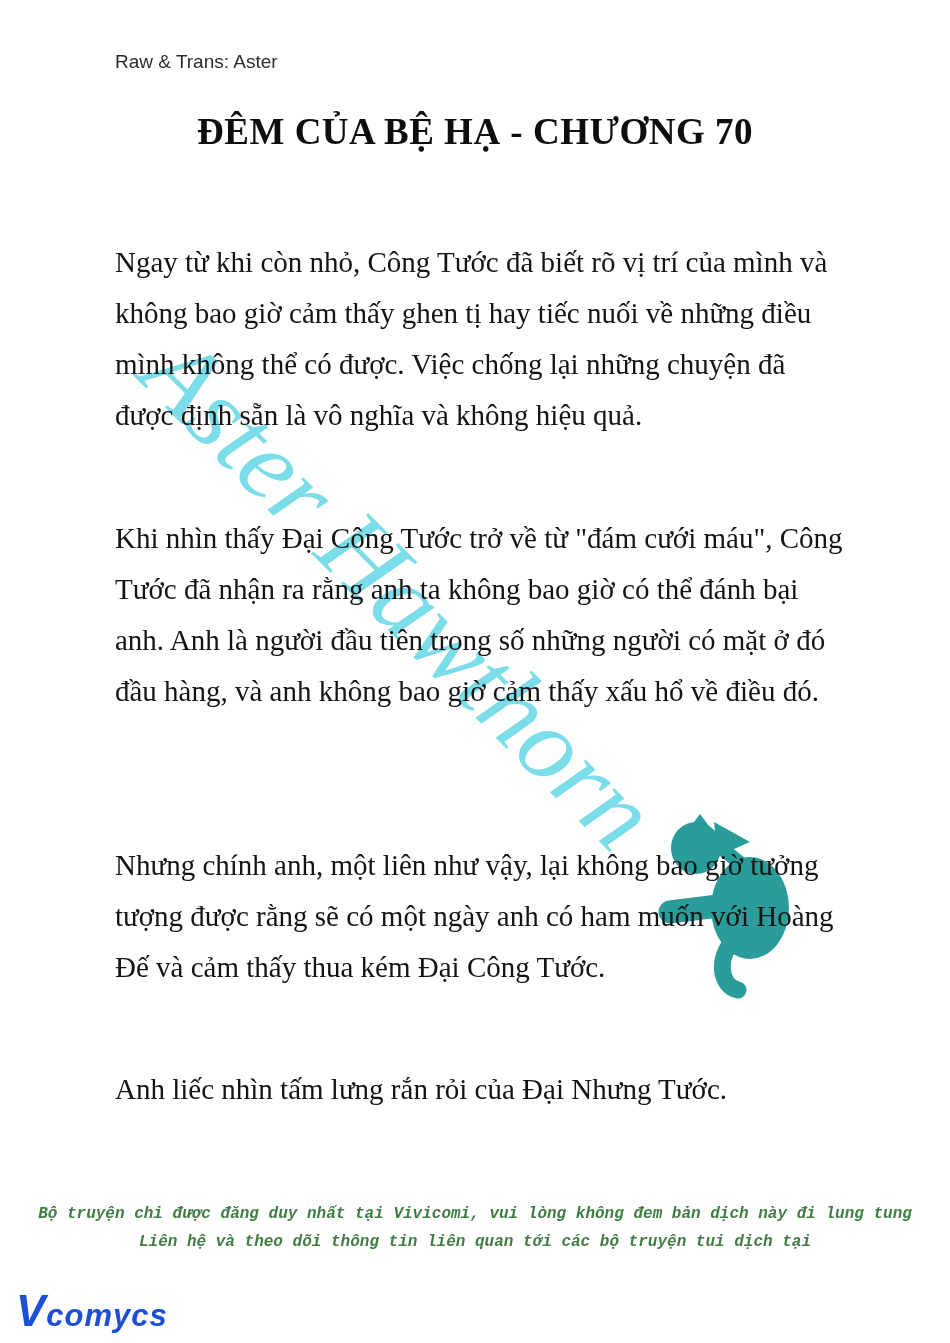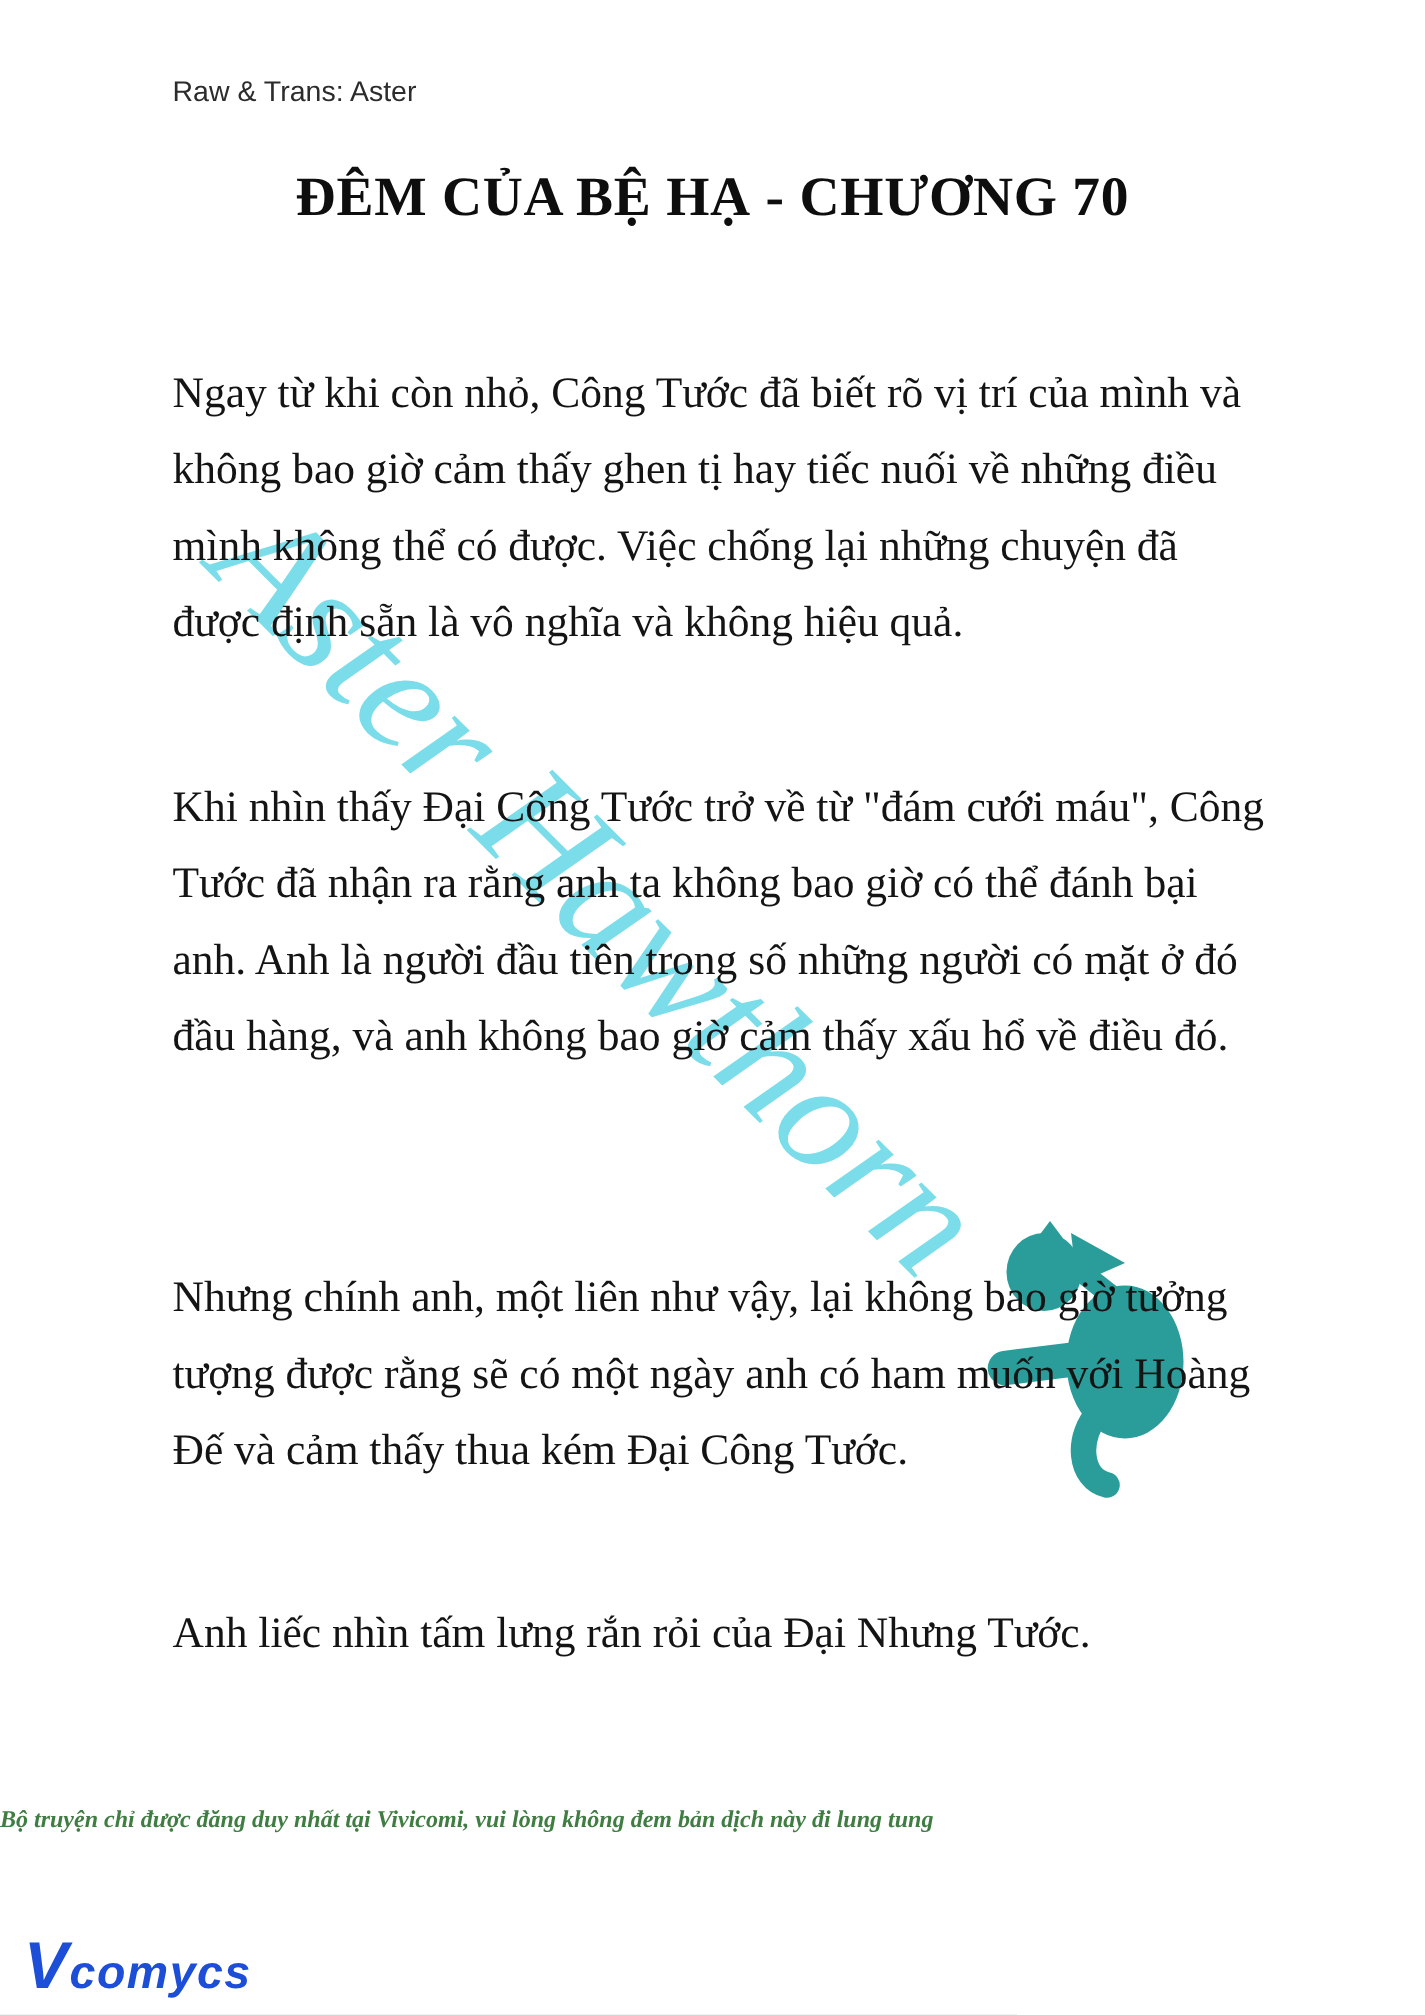--- a/index.html
+++ b/index.html
@@ -24,22 +24,22 @@
     font-style:italic;font-size:105px;line-height:1;
     color:#7bdde9;white-space:nowrap;z-index:1;
   }
   .cat{position:absolute;left:640px;top:800px;width:160px;height:200px;z-index:2;}
   .body-text p{
     position:absolute;left:115px;width:732px;margin:0;
     font-size:29px;line-height:51px;color:#141414;z-index:3;
   }
   .p1{top:237px}.p2{top:513px}.p3{top:840px}.p4{top:1064px}
   .footer{
-    position:absolute;left:0;top:1200px;width:950px;text-align:left;
-    font-family:Liberation Serif, serif;
+    position:absolute;left:0;top:1200px;width:950px;text-align:center;
+    font-family:Liberation Mono, monospace;
     font-style:italic;font-weight:bold;font-size:16px;line-height:28px;
     color:#3f7d42;z-index:4;
   }
   .logo{
     position:absolute;left:16px;top:1286px;
     font-family:"Liberation Sans","DejaVu Sans",sans-serif;
     font-style:italic;font-weight:bold;font-size:31px;letter-spacing:1px;
     color:#1d4ed8;z-index:4;
   }
   .logo::first-letter{font-size:44px;}
@@ -69,17 +69,18 @@
 
   <div class="body-text">
     <p class="p1">Ngay từ khi còn nhỏ, Công Tước đã biết rõ vị trí của mình và không bao giờ cảm thấy ghen tị hay tiếc nuối về những điều mình không thể có được. Việc chống lại những chuyện đã được định sẵn là vô nghĩa và không hiệu quả.</p>
     <p class="p2">Khi nhìn thấy Đại Công Tước trở về từ "đám cưới máu", Công Tước đã nhận ra rằng anh ta không bao giờ có thể đánh bại anh. Anh là người đầu tiên trong số những người có mặt ở đó đầu hàng, và anh không bao giờ cảm thấy xấu hổ về điều đó.</p>
     <p class="p3">Nhưng chính anh, một liên như vậy, lại không bao giờ tưởng tượng được rằng sẽ có một ngày anh có ham muốn với Hoàng Đế và cảm thấy thua kém Đại Công Tước.</p>
     <p class="p4">Anh liếc nhìn tấm lưng rắn rỏi của Đại Nhưng Tước.</p>
   </div>
 
   <div class="footer">
     <div>Bộ truyện chỉ được đăng duy nhất tại Vivicomi, vui lòng không đem bản dịch này đi lung tung</div>
+    <div>Liên hệ và theo dõi thông tin liên quan tới các bộ truyện tui dịch tại</div>
   </div>
 
   <div class="logo">Vcomycs</div>
 
 </div>
 
 </body></html>

